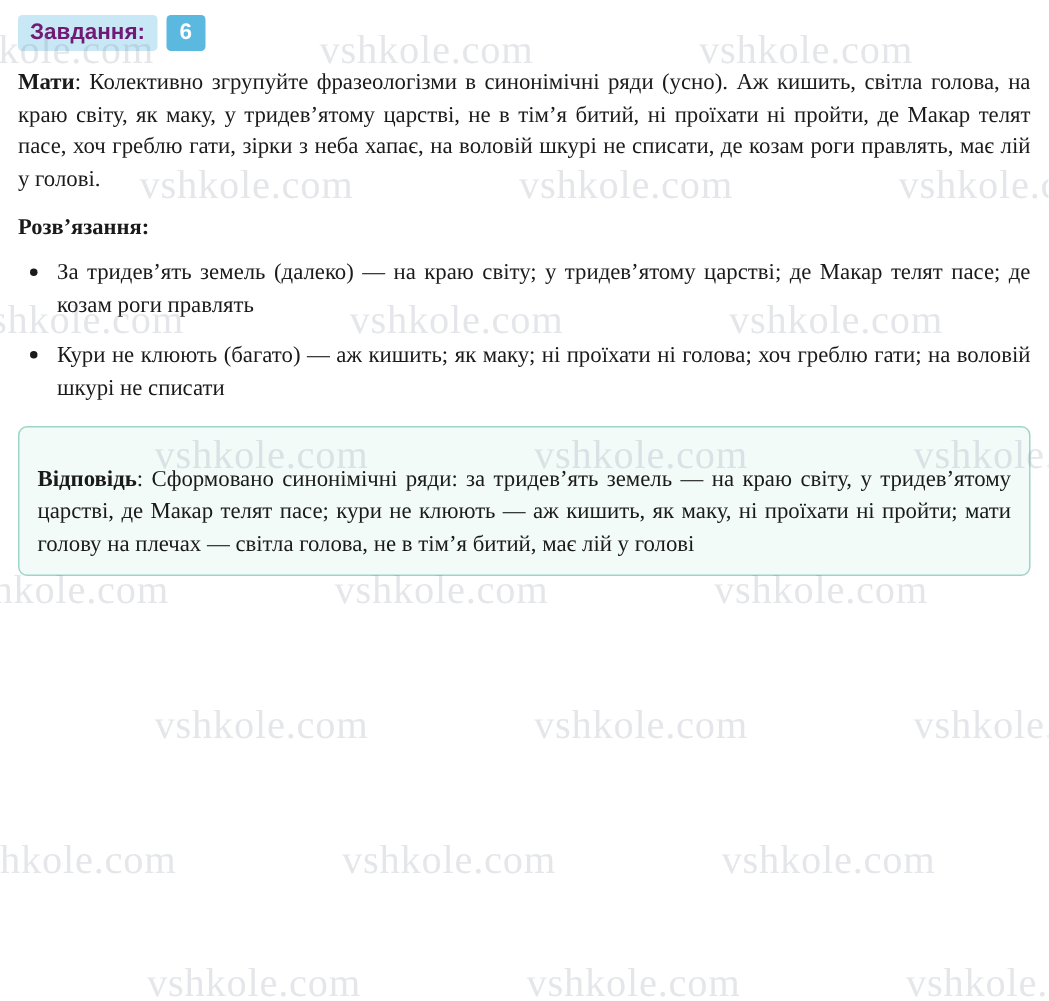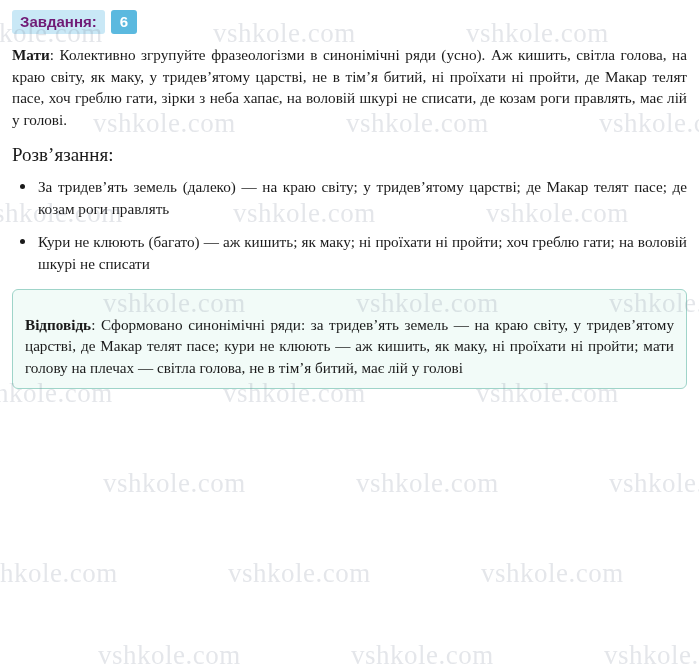--- a/index.html
+++ b/index.html
@@ -75,22 +75,22 @@
   .para {
     font-size: 15.2px;
     line-height: 1.42;
     text-align: justify;
     margin: 0 0 14px 0;
   }
   .para .lead {
     font-weight: bold;
   }
   .section-title {
-    font-size: 19px;
-    font-weight: normal;
+    font-size: 15px;
+    font-weight: bold;
     margin: 0 0 10px 0;
   }
 
   ul.answers {
     list-style: none;
     margin: 0 0 4px 0;
     padding: 0;
   }
   ul.answers li {
     position: relative;
@@ -148,20 +148,20 @@
     <span class="lead">Мати</span><span>: </span><span>Колективно згрупуйте фразеологізми в синонімічні ряди (усно). Аж кишить, світла голова, на краю світу, як маку, у тридев’ятому царстві, не в тім’я битий, ні проїхати ні пройти, де Макар телят пасе, хоч греблю гати, зірки з неба хапає, на воловій шкурі не списати, де козам роги правлять, має лій у голові.</span>
   </p>
 
 
   <p class="section-title">
     <span>Розв’язання</span><span>:</span>
   </p>
 
   <ul class="answers">
     <li>За тридев’ять земель (далеко) — на краю світу; у тридев’ятому царстві; де Макар телят пасе; де козам роги правлять</li>
-    <li>Кури не клюють (багато) — аж кишить; як маку; ні проїхати ні пройти; хоч греблю гати; на воловій шкурі не списати</li>
+    <li>Кури не клюють (багато) — аж кишить; як маку; ні проїхати ні голова; хоч греблю гати; на воловій шкурі не списати</li>
   </ul>
 
   <div class="answer-box">
     <span class="lead">Відповідь</span><span>: </span><span>Сформовано синонімічні ряди: за тридев’ять земель — на краю світу, у тридев’ятому царстві, де Макар телят пасе; кури не клюють — аж кишить, як маку, ні проїхати ні пройти; мати голову на плечах — світла голова, не в тім’я битий, має лій у голові</span>
   </div>
 
 </div>
 
 </body></html>

